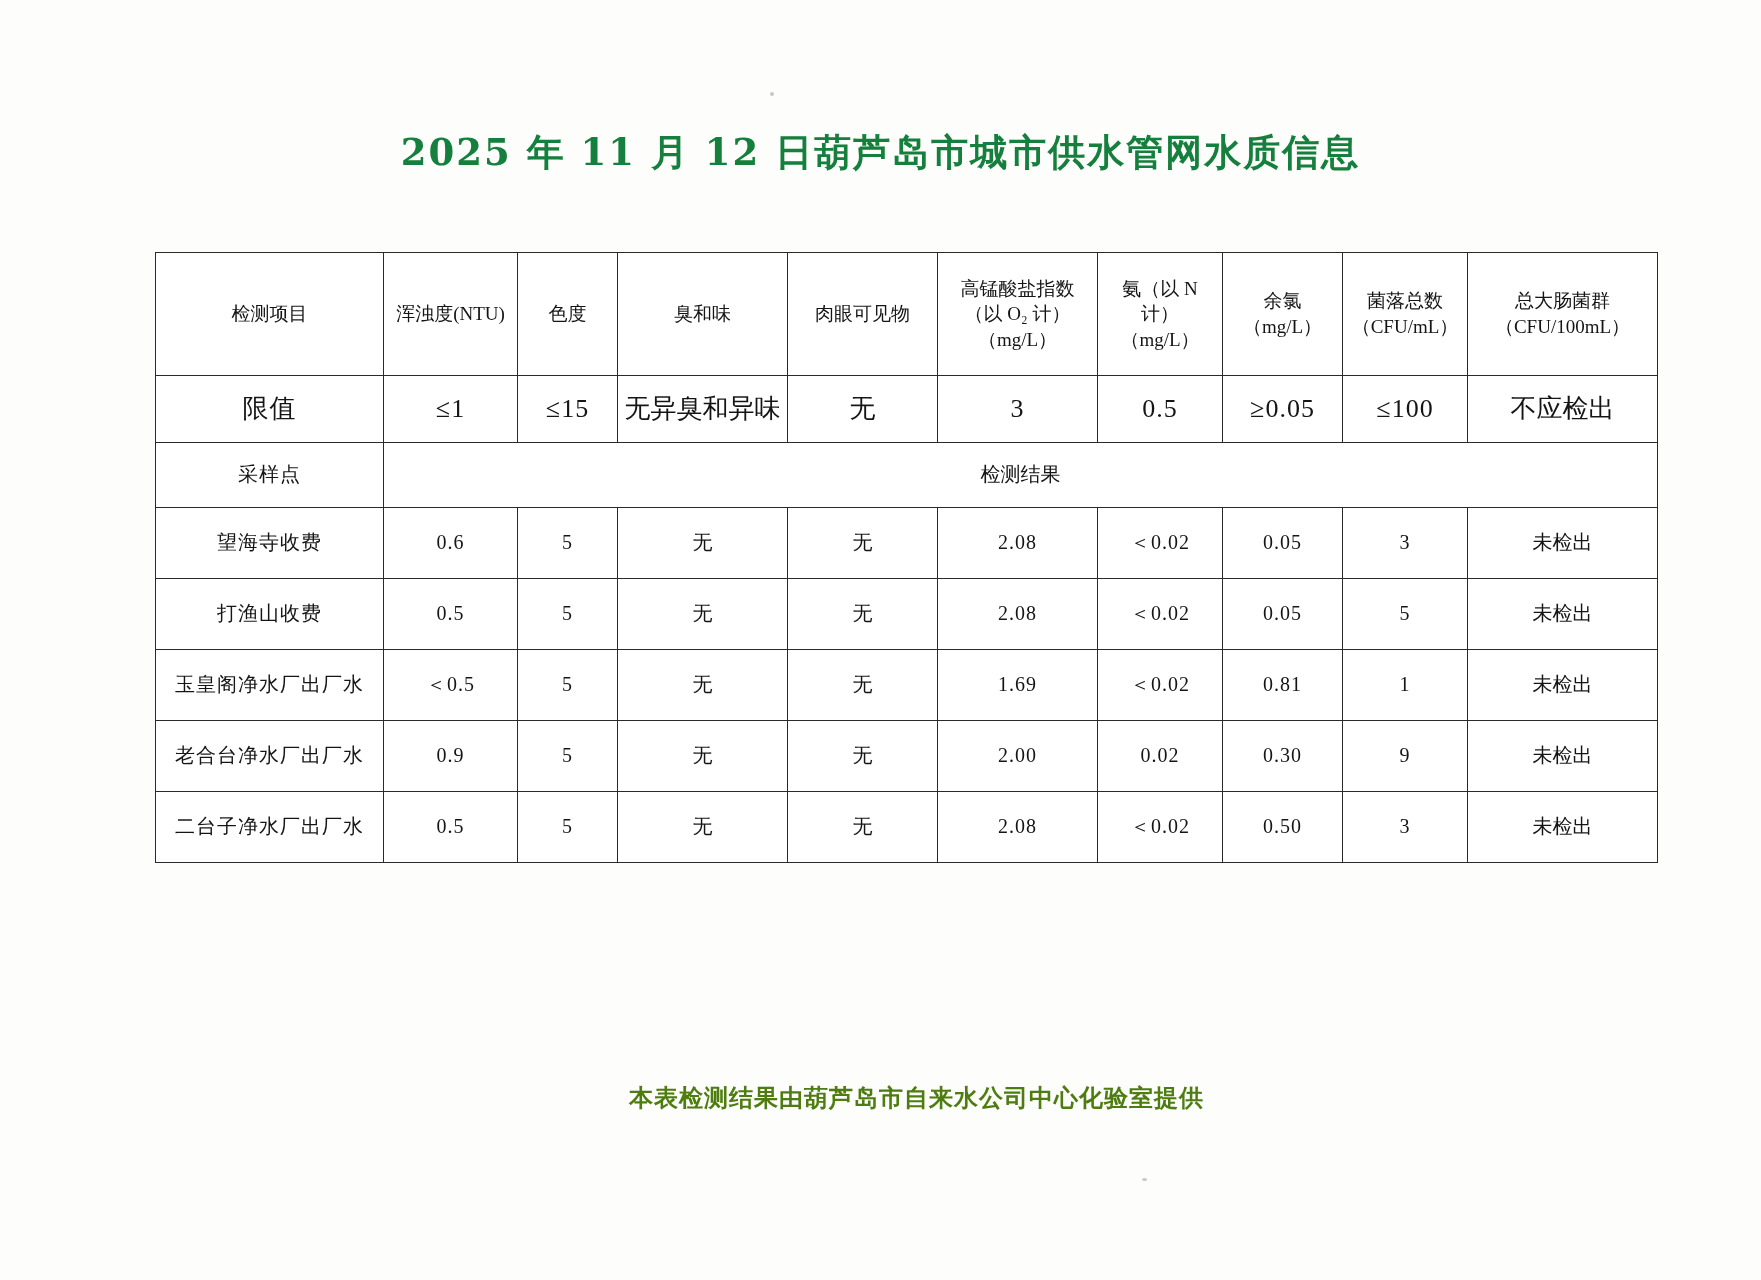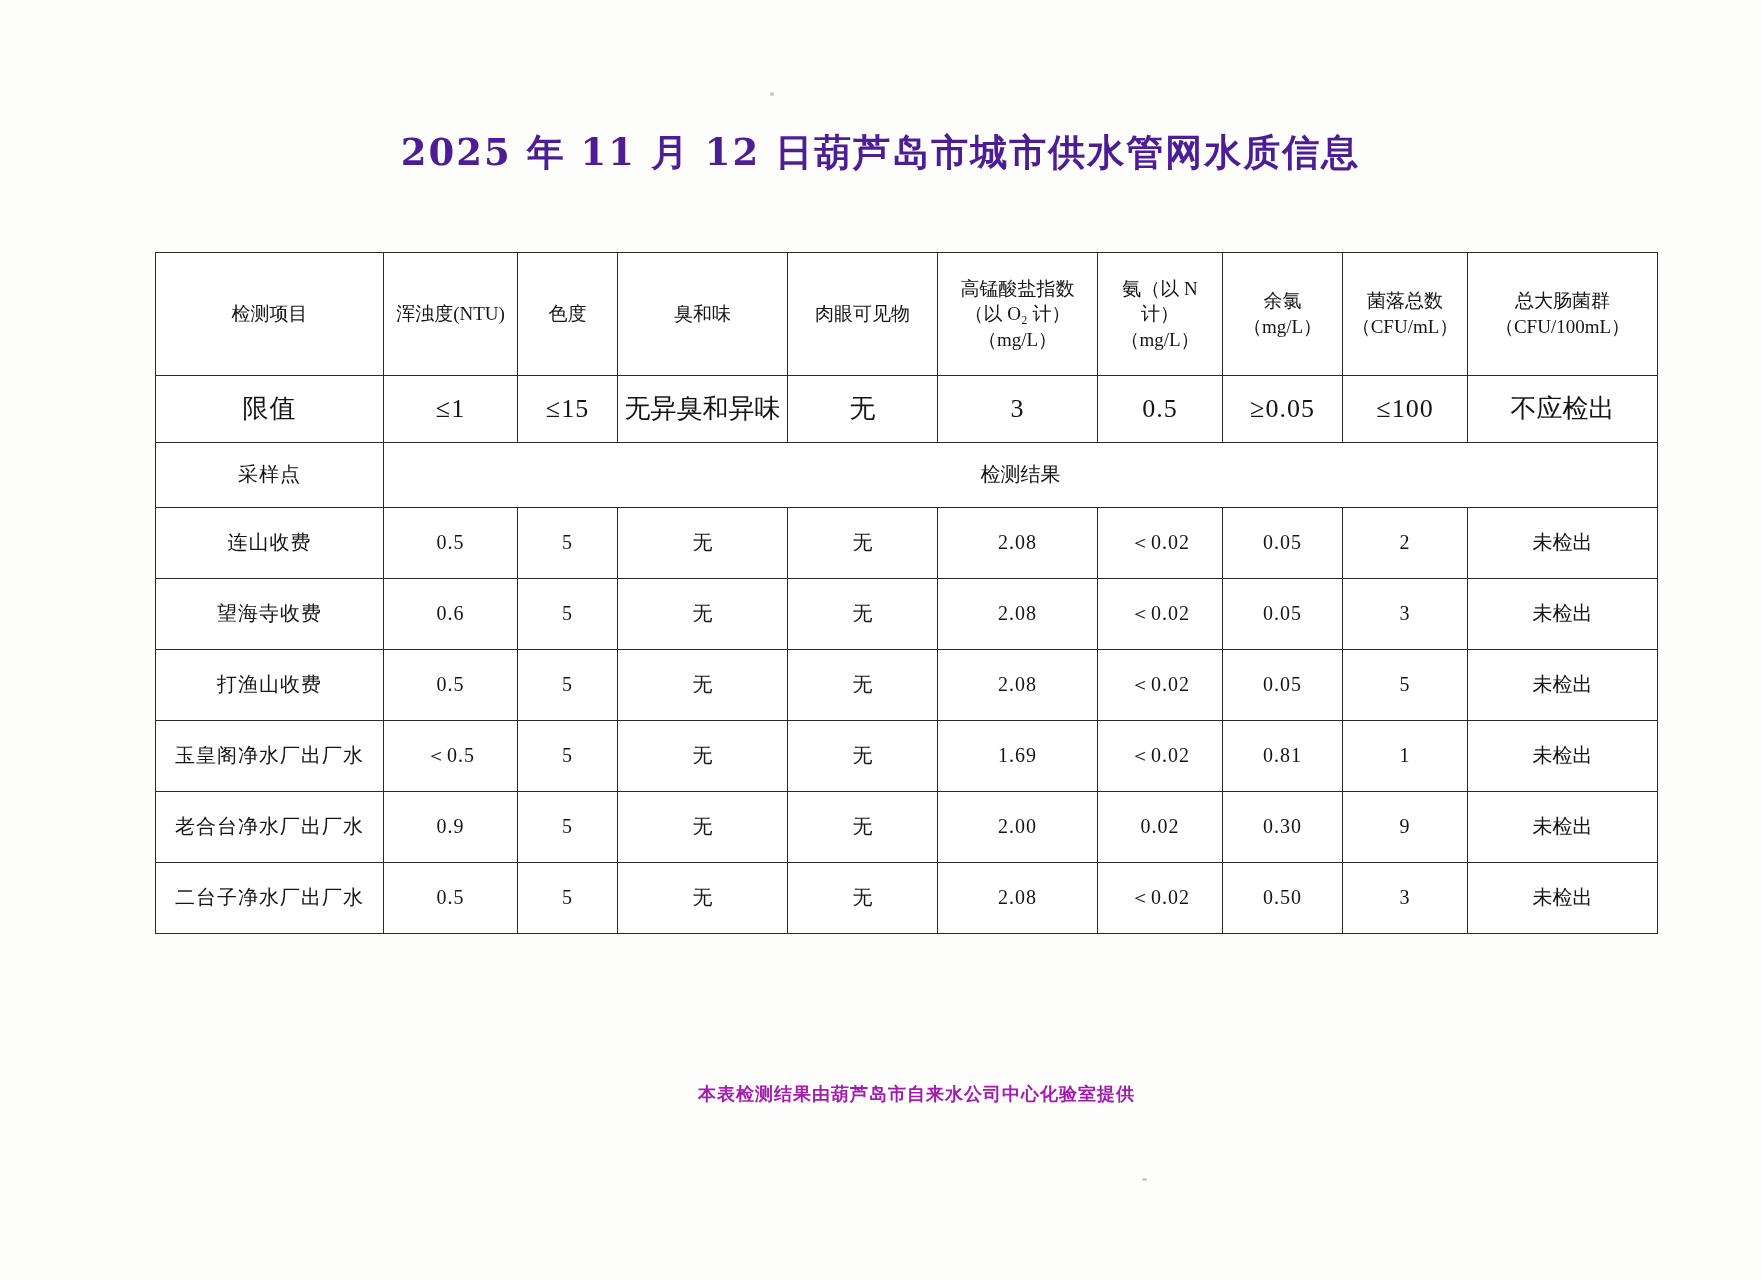--- a/index.html
+++ b/index.html
@@ -30,21 +30,21 @@
   .doc-title {
     position: absolute;
     top: 128px;
     left: 0;
     width: 100%;
     text-align: center;
     font-size: 37px;
     font-weight: bold;
     letter-spacing: 2px;
     font-family: "DejaVu Serif", "Liberation Serif", serif;
-    color: #4c1d95;
+    color: #15803d;
   }
   .table-wrap {
     position: absolute;
     top: 252px;
     left: 155px;
     width: 1452px;
   }
   table.water {
     border-collapse: collapse;
     width: 100%;
@@ -90,25 +90,25 @@
     letter-spacing: 1px;
   }
   .footer-note {
     position: absolute;
     top: 1082px;
     left: 0;
     width: 100%;
     text-align: center;
     padding-left: 72px;
     box-sizing: border-box;
-    font-size: 18px;
+    font-size: 24px;
     font-weight: bold;
     letter-spacing: 1px;
     font-family: "DejaVu Serif", "Liberation Serif", serif;
-    color: #a21caf;
+    color: #4d7c0f;
   }
 </style>
 </head>
 <body>
 
 <div class="page">
 
   <div class="speck" style="left:770px; top:92px; width:4px; height:4px;"></div>
   <div class="speck" style="left:1142px; top:1178px; width:5px; height:3px;"></div>
 
@@ -179,32 +179,20 @@
           <td class="num">0.5</td>
           <td class="num">≥0.05</td>
           <td class="num">≤100</td>
           <td>不应检出</td>
         </tr>
         <tr class="sample-head">
           <td class="site">采样点</td>
           <td colspan="9">检测结果</td>
         </tr>
 
-        <tr class="data-row">
-          <td class="site">连山收费</td>
-          <td class="num">0.5</td>
-          <td class="num">5</td>
-          <td>无</td>
-          <td>无</td>
-          <td class="num">2.08</td>
-          <td class="num">＜0.02</td>
-          <td class="num">0.05</td>
-          <td class="num">2</td>
-          <td>未检出</td>
-        </tr>
 
 
         <tr class="data-row">
           <td class="site">望海寺收费</td>
           <td class="num">0.6</td>
           <td class="num">5</td>
           <td>无</td>
           <td>无</td>
           <td class="num">2.08</td>
           <td class="num">＜0.02</td>

